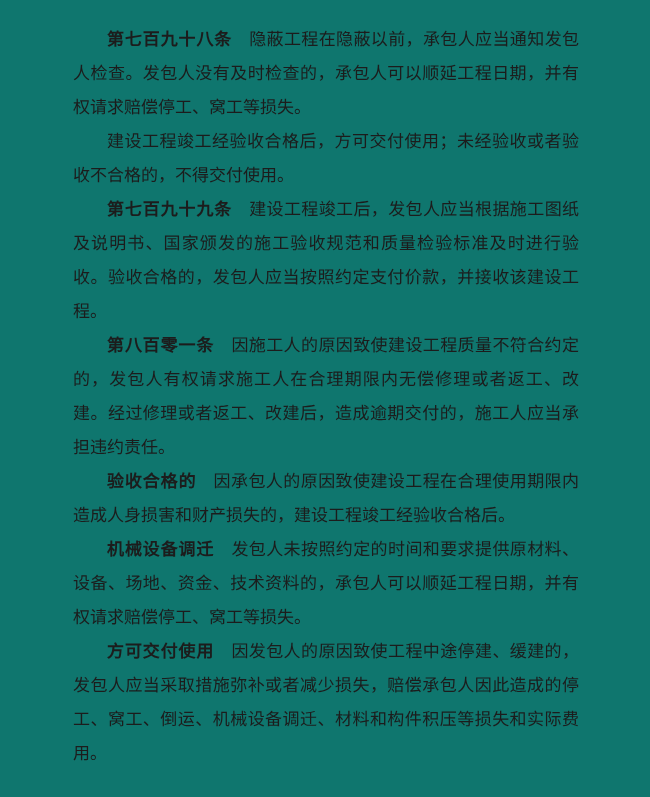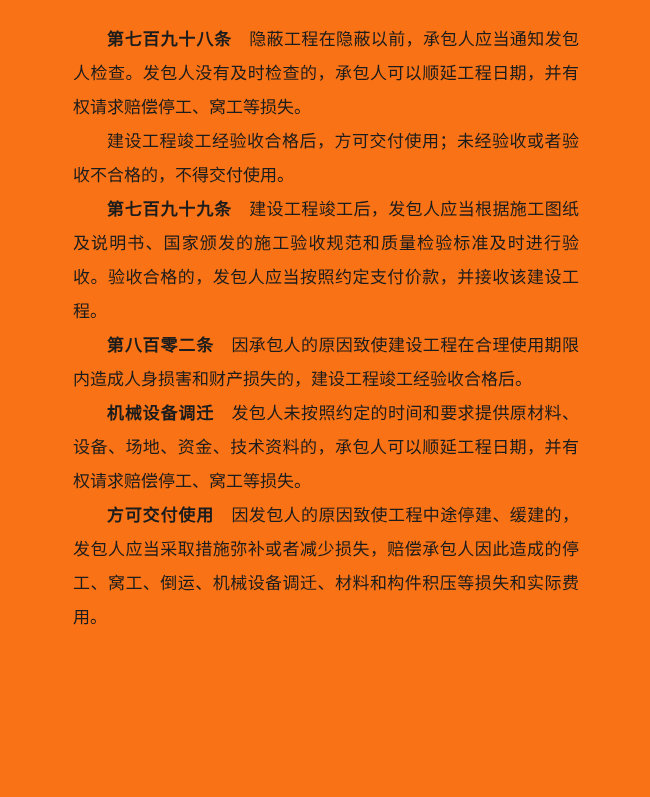--- a/index.html
+++ b/index.html
@@ -5,21 +5,21 @@
   html, body {
     margin: 0;
     padding: 0;
     background: #ffffff;
   }
   .page {
     position: relative;
     width: 650px;
     height: 797px;
     box-sizing: border-box;
-    background: #f97316;
+    background: #0f766e;
     padding: 23px 71px 0 73px;
     overflow: hidden;
   }
   .doc-body {
     font-family: "Liberation Serif", "DejaVu Serif", serif;
     font-size: 17px;
     line-height: 34px;
     color: #1c1c1c;
     text-align: justify;
   }
@@ -45,21 +45,22 @@
 <div class="page">
   <div class="doc-body">
 
     <p><b class="art-num">第七百九十八条</b><span>隐蔽工程在隐蔽以前，承包人应当通知发包人检查。发包人没有及时检查的，承包人可以顺延工程日期，并有权请求赔偿停工、窝工等损失。</span></p>
 
     <p><span>建设工程竣工经验收合格后，方可交付使用；未经验收或者验收不合格的，不得交付使用。</span></p>
 
     <p><b class="art-num">第七百九十九条</b><span>建设工程竣工后，发包人应当根据施工图纸及说明书、国家颁发的施工验收规范和质量检验标准及时进行验收。验收合格的，发包人应当按照约定支付价款，并接收该建设工程。</span></p>
 
 
+    <p><b class="art-num">第八百零一条</b><span>因施工人的原因致使建设工程质量不符合约定的，发包人有权请求施工人在合理期限内无偿修理或者返工、改建。经过修理或者返工、改建后，造成逾期交付的，施工人应当承担违约责任。</span></p>
 
-    <p><b class="art-num">第八百零二条</b><span>因承包人的原因致使建设工程在合理使用期限内造成人身损害和财产损失的，建设工程竣工经验收合格后。</span></p>
+    <p><b class="art-num">验收合格的</b><span>因承包人的原因致使建设工程在合理使用期限内造成人身损害和财产损失的，建设工程竣工经验收合格后。</span></p>
 
     <p><b class="art-num">机械设备调迁</b><span>发包人未按照约定的时间和要求提供原材料、设备、场地、资金、技术资料的，承包人可以顺延工程日期，并有权请求赔偿停工、窝工等损失。</span></p>
 
     <p><b class="art-num">方可交付使用</b><span>因发包人的原因致使工程中途停建、缓建的，发包人应当采取措施弥补或者减少损失，赔偿承包人因此造成的停工、窝工、倒运、机械设备调迁、材料和构件积压等损失和实际费用。</span></p>
 
   </div>
 </div>
 
 </body></html>

